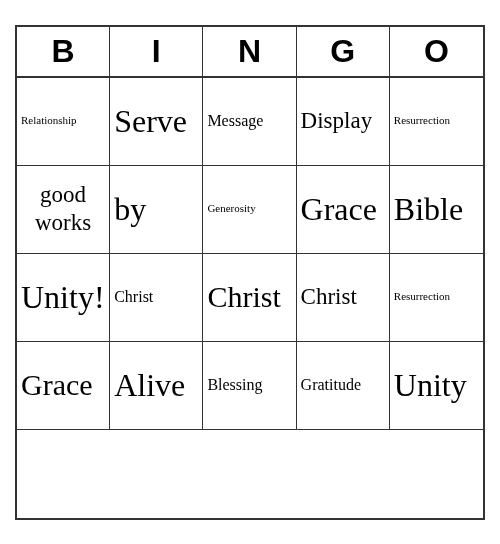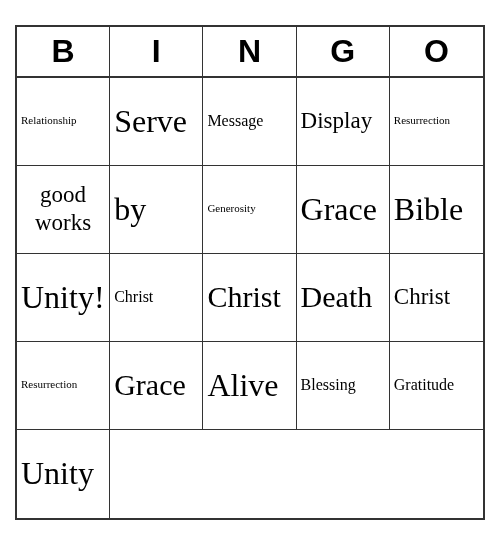--- a/index.html
+++ b/index.html
@@ -107,23 +107,20 @@
       <div class="bingo-cell">
         <span class="cell-text size-xxlarge">Unity!</span>
       </div>
       <div class="bingo-cell">
         <span class="cell-text size-medium">Christ</span>
       </div>
       <div class="bingo-cell">
         <span class="cell-text size-xlarge">Christ</span>
       </div>
       <div class="bingo-cell">
-        <span class="cell-text size-xlarge">Death</span>
-      </div>
-      <div class="bingo-cell">
         <span class="cell-text size-large">Christ</span>
       </div>
       <div class="bingo-cell">
         <span class="cell-text size-small">Resurrection</span>
       </div>
       <div class="bingo-cell">
         <span class="cell-text size-xlarge">Grace</span>
       </div>
       <div class="bingo-cell">
         <span class="cell-text size-xxlarge">Alive</span>

